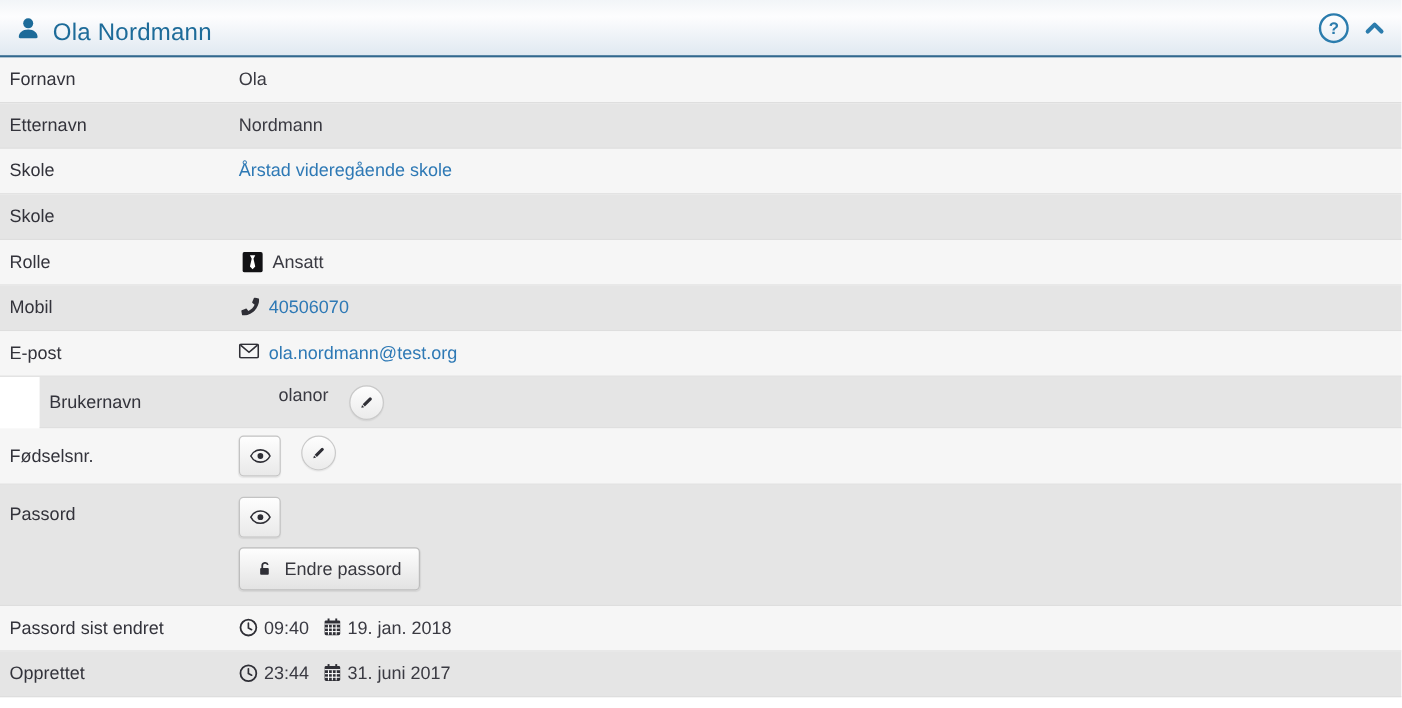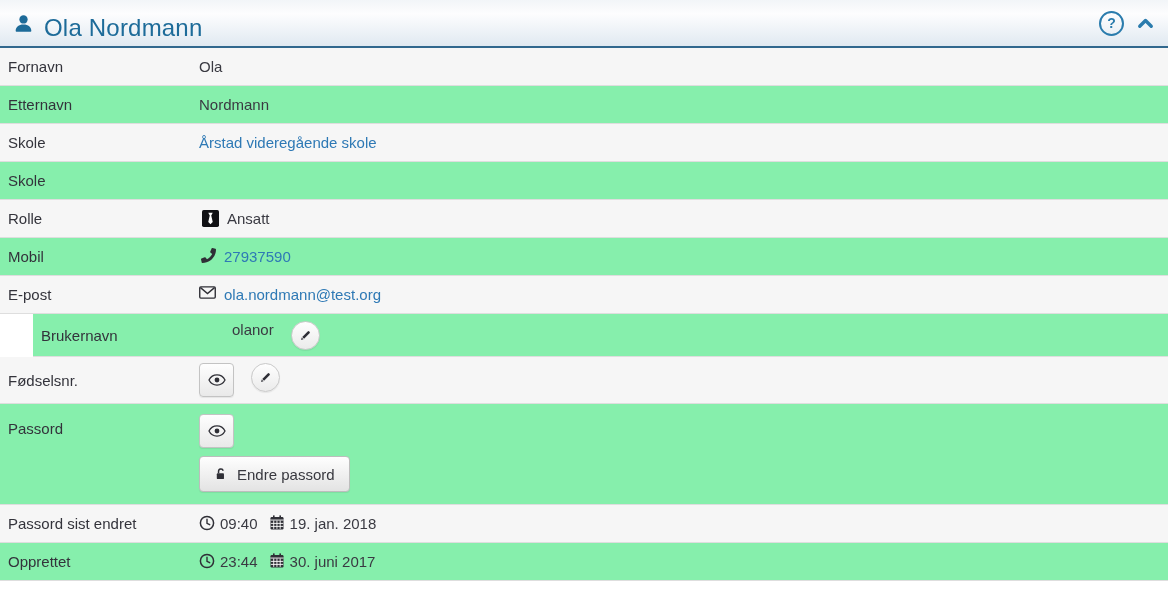--- a/index.html
+++ b/index.html
@@ -14,42 +14,42 @@
   .panel-header {
     height: 48px;
     display: flex; justify-content: space-between; align-items: center;
     padding: 0 14px 0 14px;
     background: linear-gradient(180deg, #f2f5f8 0%, #fdfdfe 30%, #e0e9f1 100%);
     border-bottom: 2px solid #31688e;
   }
   .header-left { display: flex; align-items: center; }
   .user-ico { color: #1d6b99; display: flex; align-items: center; }
   .page-title {
-    margin: 9px 0 0 11px; font-size: 24px; font-weight: 400; color: #1d6b99;
+    margin: 9px 0 0 11px; font-size: 20px; font-weight: 400; color: #1d6b99;
     letter-spacing: .2px;
   }
   .header-right { display: flex; align-items: center; gap: 13px; }
   .help-btn {
     width: 25px; height: 25px; border-radius: 50%;
     border: 2px solid #2b7cad; color: #2b7cad; background: transparent;
     font: 700 14px/1 "Liberation Sans", sans-serif;
     display: flex; align-items: center; justify-content: center;
     cursor: pointer; padding: 0;
   }
   .collapse-btn {
     border: none; background: transparent; color: #2b7cad;
     padding: 0; cursor: pointer; display: flex; align-items: center;
   }
 
   
   .row {
     display: flex; align-items: center;
     min-height: 38px;
     border-bottom: 1px solid #dedede;
-    background: #86efac;
+    background: #e5e5e5;
   }
   .row.striped { background: #f6f6f6; }
   .row-label {
     width: 199px; flex-shrink: 0;
     padding-left: 8px; color: #33333b;
   }
   .row-value {
     display: flex; align-items: flex-start; gap: 8px; color: #3a3a42;
   }
   a.link { color: #2e79b5; text-decoration: none; cursor: pointer; }
@@ -164,21 +164,21 @@
   </div>
 
   <div class="row">
     <div class="row-label">Mobil</div>
     <div class="row-value">
       <span class="icon-dark" style="margin-left:2px">
         <svg viewBox="0 0 512 512" width="15" height="15">
             <path fill="currentColor" d="M493.4 24.6l-104-24c-11.3-2.6-22.9 3.3-27.5 13.9l-48 112c-4.2 9.8-1.4 21.3 6.9 28l60.6 49.6c-36 76.7-98.9 140.5-177.2 177.2l-49.6-60.6c-6.8-8.3-18.2-11.1-28-6.9l-112 48C3.9 366.5-2 378.1.6 389.4l24 104C27.1 504.2 36.7 512 48 512c256.1 0 464-207.5 464-464 0-11.3-7.8-20.9-18.6-23.4z"></path>
           </svg>
       </span>
-      <a class="link">27937590</a>
+      <a class="link">40506070</a>
     </div>
   </div>
 
   <div class="row striped">
     <div class="row-label">E-post</div>
     <div class="row-value">
       <span class="icon-dark">
         <svg viewBox="0 0 16 12" width="17" height="13">
             <rect x=".7" y=".7" width="14.6" height="10.6" rx="1" fill="none" stroke="currentColor" stroke-width="1.3"></rect>
             <path d="M1.4 1.4 8 7l6.6-5.6" fill="none" stroke="currentColor" stroke-width="1.3"></path>
@@ -293,17 +293,17 @@
             <g fill="#fff">
               <rect x="1.5" y="4.6" width="13" height=".9"></rect>
               <rect x="4.3" y="5.5" width=".9" height="8.4"></rect>
               <rect x="7.5" y="5.5" width=".9" height="8.4"></rect>
               <rect x="10.7" y="5.5" width=".9" height="8.4"></rect>
               <rect x="1.8" y="7.9" width="12.4" height=".9"></rect>
               <rect x="1.8" y="10.9" width="12.4" height=".9"></rect>
             </g>
           </svg>
       </span>
-      <span class="value-text">30. juni 2017</span>
+      <span class="value-text">31. juni 2017</span>
     </div>
   </div>
 
 </div>
 
 </body></html>

